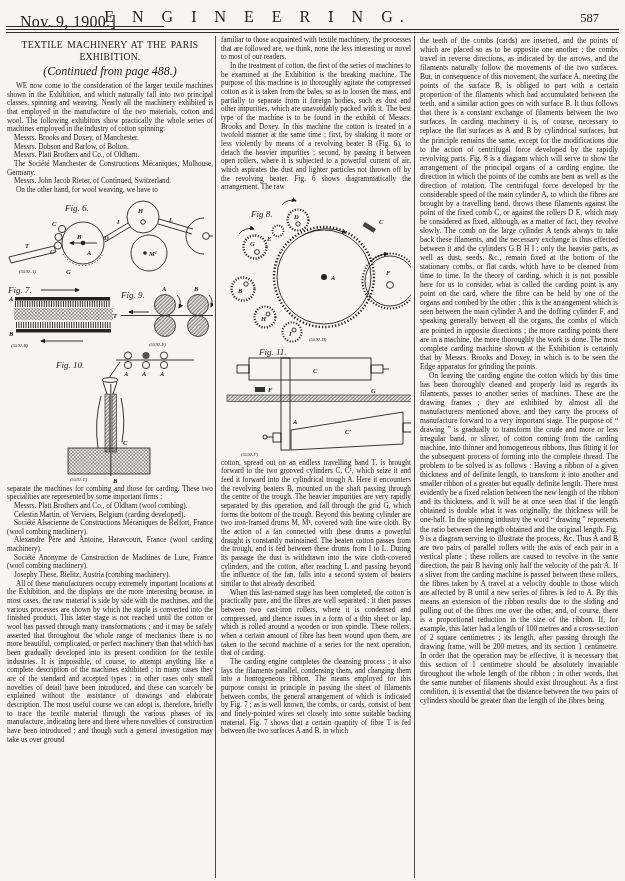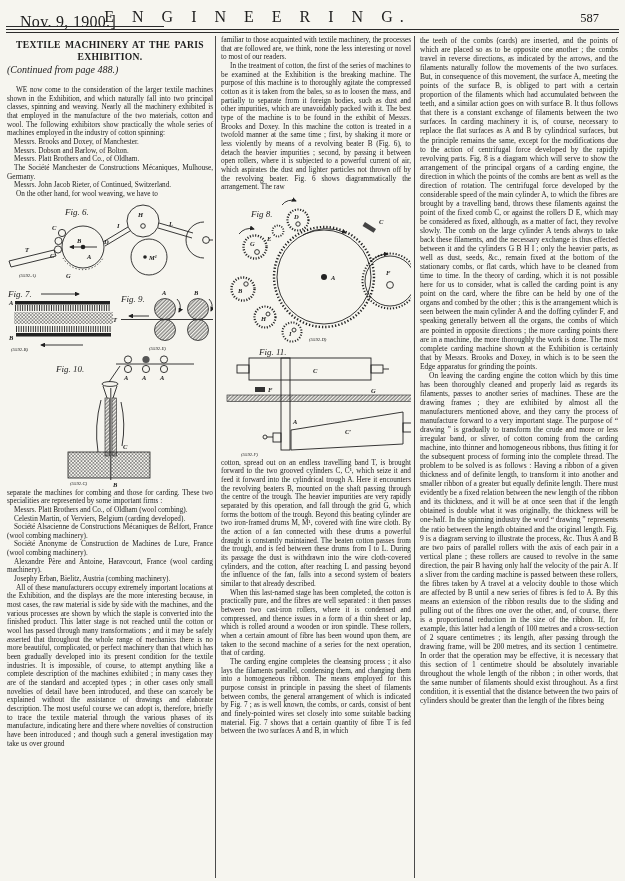--- a/index.html
+++ b/index.html
@@ -8,22 +8,22 @@
   .masthead-date{position:absolute;left:20px;top:13px;font-size:16px;letter-spacing:.3px}
   .masthead-title{position:absolute;left:0;top:8px;width:515px;text-align:center;font-size:16px;letter-spacing:7px}
   .masthead-page{position:absolute;right:26px;top:11px;font-size:12.5px}
   .hrule{position:absolute;height:1px;background:#2c2c2c}
   .vrule{position:absolute;width:1px;background:#4a4a4a;top:36px;height:842px}
   .col{position:absolute;top:36px;height:843px;overflow:hidden}
   .col p{font-size:7.25px;line-height:8.65px;text-align:justify;text-indent:9px}
   .col-right p{font-size:7.5px;line-height:9.05px}
   p.cont{text-indent:0}
   p.li{text-indent:7px}
-  h1.article-title{font-size:9.6px;font-weight:bold;text-align:center;letter-spacing:.3px;word-spacing:1.5px;line-height:11.5px;margin-top:3px}
-  .continued{font-style:italic;font-size:10px;text-align:left;margin:2px 0 11px}
+  h1.article-title{font-size:9.6px;font-weight:normal;text-align:center;letter-spacing:.3px;word-spacing:1.5px;line-height:11.5px;margin-top:3px}
+  .continued{font-style:italic;font-size:12px;text-align:center;margin:2px 0 3px}
   figure{margin:1px 0;text-align:center}
   .figrow{display:flex;justify-content:space-between;align-items:flex-start}
   svg{display:block;margin:0 auto}
   svg text{font-family:"Liberation Serif",serif;fill:#1d1d1d}
   text.figlab{font-style:italic;font-size:9px}
   text.pl{font-style:italic;font-weight:bold;font-size:6.5px}
   text.ref{font-style:italic;font-size:4.8px}
   .ln{stroke:#222;fill:none;stroke-width:.9}
 </style>
 </head>
@@ -172,23 +172,23 @@
       <text class="pl" x="101" y="95">C</text>
       <text class="pl" x="91" y="133">B</text>
       <text class="ref" x="48" y="131">(5592.C)</text>
     </svg>
   </figure>
 
   <p class="cont">separate the machines for combing and those for carding.  These two specialities are represented by some important firms :</p>
   <p class="li">Messrs. Platt Brothers and Co., of Oldham (wool combing).</p>
   <p class="li">Celestin Martin, of Verviers, Belgium (carding developed).</p>
   <p class="li">Société Alsacienne de Constructions Mécaniques de Belfort, France (wool combing machinery).</p>
+  <p class="li">Alexandre Père and Antoine, Haravcourt, France (wool carding machinery).</p>
   <p class="li">Société Anonyme de Construction de Machines de Lure, France (wool combing machinery).</p>
-  <p class="li">Alexandre Père and Antoine, Haravcourt, France (wool carding machinery).</p>
-  <p class="li">Josephy Erban, Bielitz, Austria (combing machinery).</p>
+  <p class="li">Josephy These, Bielitz, Austria (combing machinery).</p>
   <p>All of these manufacturers occupy extremely important locations at the Exhibition, and the displays are the more interesting because, in most cases, the raw material is side by side with the machines, and the various processes are shown by which the staple is converted into the finished product. This latter stage is not reached until the cotton or wool has passed through many transformations ; and it may be safely asserted that throughout the whole range of mechanics there is no more beautiful, complicated, or perfect machinery than that which has been gradually developed into its present condition for the textile industries.  It is impossible, of course, to attempt anything like a complete description of the machines exhibited ; in many cases they are of the standard and accepted types ; in other cases only small novelties of detail have been introduced, and these can scarcely be explained without the assistance of drawings and elaborate description.  The most useful course we can adopt is, therefore, briefly to trace the textile material through the various phases of its manufacture, indicating here and there where novelties of construction have been introduced ; and though such a general investigation may take us over ground</p>
 </div>
 
 <div class="col" style="left:221px;width:190px">
   <p class="cont">familiar to those acquainted with textile machinery, the processes that are followed are, we think, none the less interesting or novel to most of our readers.</p>
   <p>In the treatment of cotton, the first of the series of machines to be examined at the Exhibition is the breaking machine.  The purpose of this machine is to thoroughly agitate the compressed cotton as it is taken from the bales, so as to loosen the mass, and partially to separate from it foreign bodies, such as dust and other impurities, which are unavoidably packed with it.  The best type of the machine is to be found in the exhibit of Messrs. Brooks and Doxey.  In this machine the cotton is treated in a twofold manner at the same time ; first, by shaking it more or less violently by means of a revolving beater B (Fig. 6), to detach the heavier impurities ; second, by passing it between open rollers, where it is subjected to a powerful current of air, which aspirates the dust and lighter particles not thrown off by the revolving beater.  Fig. 6 shows diagrammatically the arrangement.   The raw</p>
 
   <figure>
     <svg width="202" height="150" viewBox="0 0 202 150">
       <text class="figlab" x="30" y="24">Fig 8.</text>

